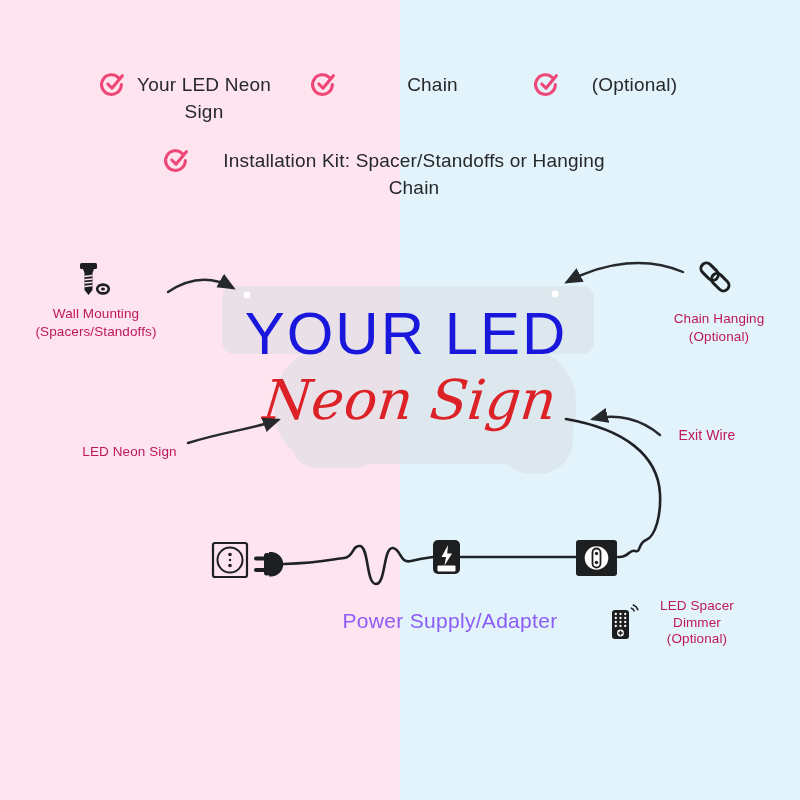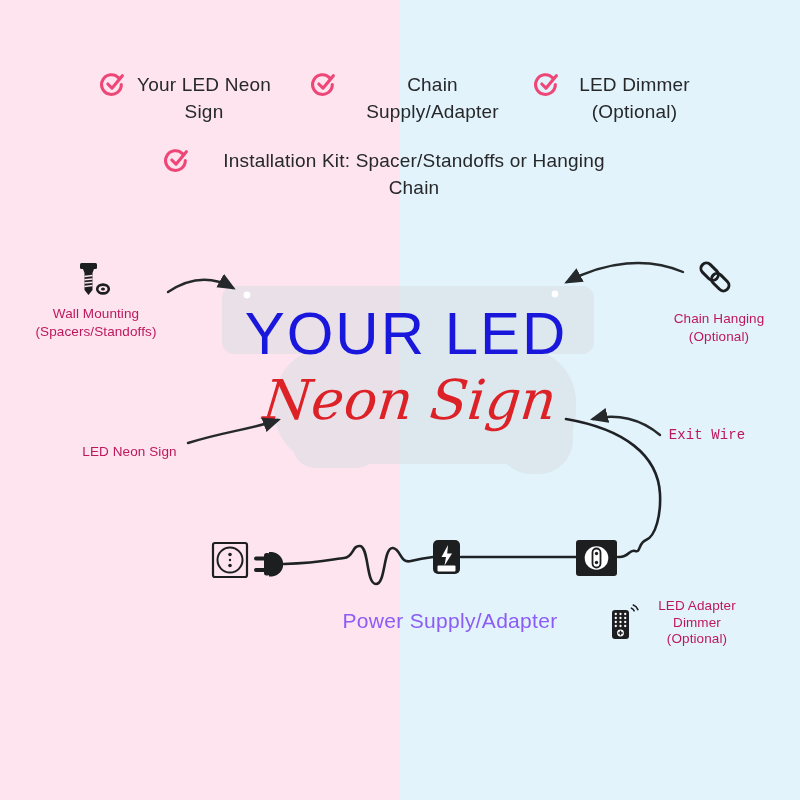--- a/index.html
+++ b/index.html
@@ -72,29 +72,27 @@
     <span>Your LED Neon</span>
     <span>Sign</span>
   </div>
 
   <svg class="check-icon" style="left:310px;top:70px;" viewBox="0 0 26 26">
     <path d="M18.7,7.3 A9.5,9.5 0 1 0 21.5,14" fill="none" stroke="#ee4677" stroke-width="3" stroke-linecap="round"></path>
     <path d="M8.5,13.5 L12.5,17.5 L22.5,5.5" fill="none" stroke="#ee4677" stroke-width="3" stroke-linecap="round" stroke-linejoin="round"></path>
   </svg>
   <div class="check-text txt" style="left:340px;top:71px;width:185px;">
     <span>Chain</span>
-    <span>Supply/Adapter</span>
   </div>
 
   <svg class="check-icon" style="left:533px;top:70px;" viewBox="0 0 26 26">
     <path d="M18.7,7.3 A9.5,9.5 0 1 0 21.5,14" fill="none" stroke="#ee4677" stroke-width="3" stroke-linecap="round"></path>
     <path d="M8.5,13.5 L12.5,17.5 L22.5,5.5" fill="none" stroke="#ee4677" stroke-width="3" stroke-linecap="round" stroke-linejoin="round"></path>
   </svg>
   <div class="check-text txt" style="left:562px;top:71px;width:145px;">
-    <span>LED Dimmer</span>
     <span>(Optional)</span>
   </div>
 
   <svg class="check-icon" style="left:163px;top:146px;" viewBox="0 0 26 26">
     <path d="M18.7,7.3 A9.5,9.5 0 1 0 21.5,14" fill="none" stroke="#ee4677" stroke-width="3" stroke-linecap="round"></path>
     <path d="M8.5,13.5 L12.5,17.5 L22.5,5.5" fill="none" stroke="#ee4677" stroke-width="3" stroke-linecap="round" stroke-linejoin="round"></path>
   </svg>
   <div class="check-text txt" style="left:188px;top:147px;width:452px;">
     <span>Installation Kit: Spacer/Standoffs or Hanging</span>
     <span>Chain</span>
@@ -110,28 +108,28 @@
 
   <div class="callout txt" style="left:644px;top:310px;width:150px;">
     <span>Chain Hanging</span>
     <span>(Optional)</span>
   </div>
 
   <div class="callout txt" style="left:42px;top:443px;width:175px;">
     <span>LED Neon Sign</span>
   </div>
 
-  <div class="callout txt" style="left:662px;top:427px;width:90px;font-size:14px;font-family:Liberation Mono, monospace;">
+  <div class="callout txt" style="left:662px;top:427px;width:90px;font-size:14px;">
     <span>Exit Wire</span>
   </div>
 
   <div class="power-label">Power Supply/Adapter</div>
 
   <div class="callout txt" style="left:643px;top:598px;width:108px;line-height:16.5px;">
-    <span>LED Adapter</span>
+    <span>LED Spacer</span>
     <span>Dimmer</span>
     <span>(Optional)</span>
   </div>
 
   <svg class="layer-overlay" width="800" height="800" viewBox="0 0 800 800">
     <defs>
       <marker id="ah" markerWidth="9" markerHeight="8" refX="6.2" refY="3.2" orient="auto">
         <path d="M0,0 L7.5,3.2 L0,6.4 Z" fill="#26292c"></path>
       </marker>
     </defs>

